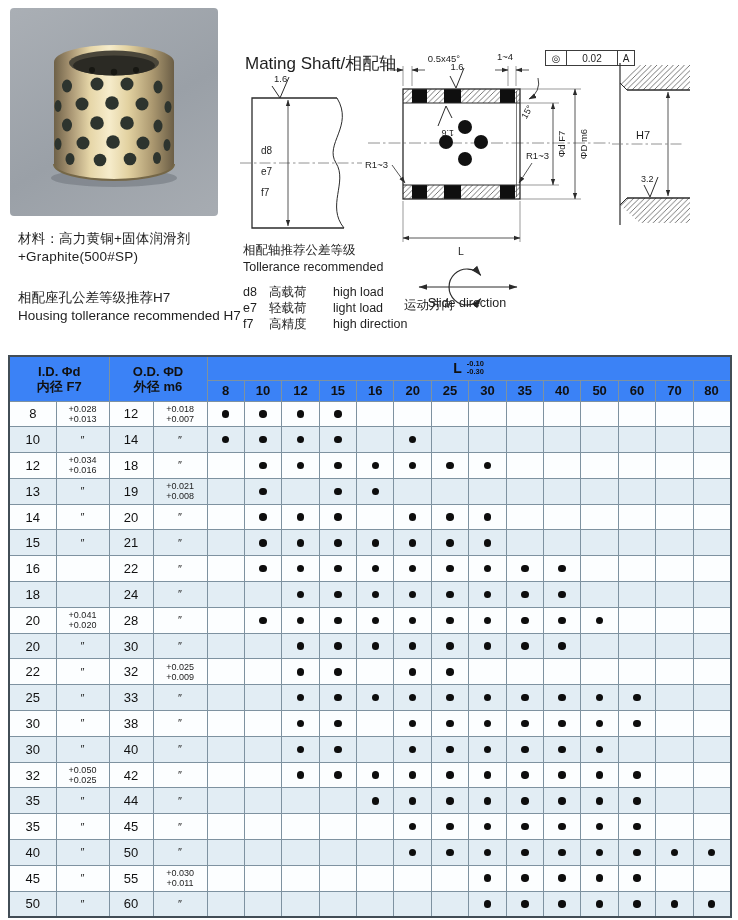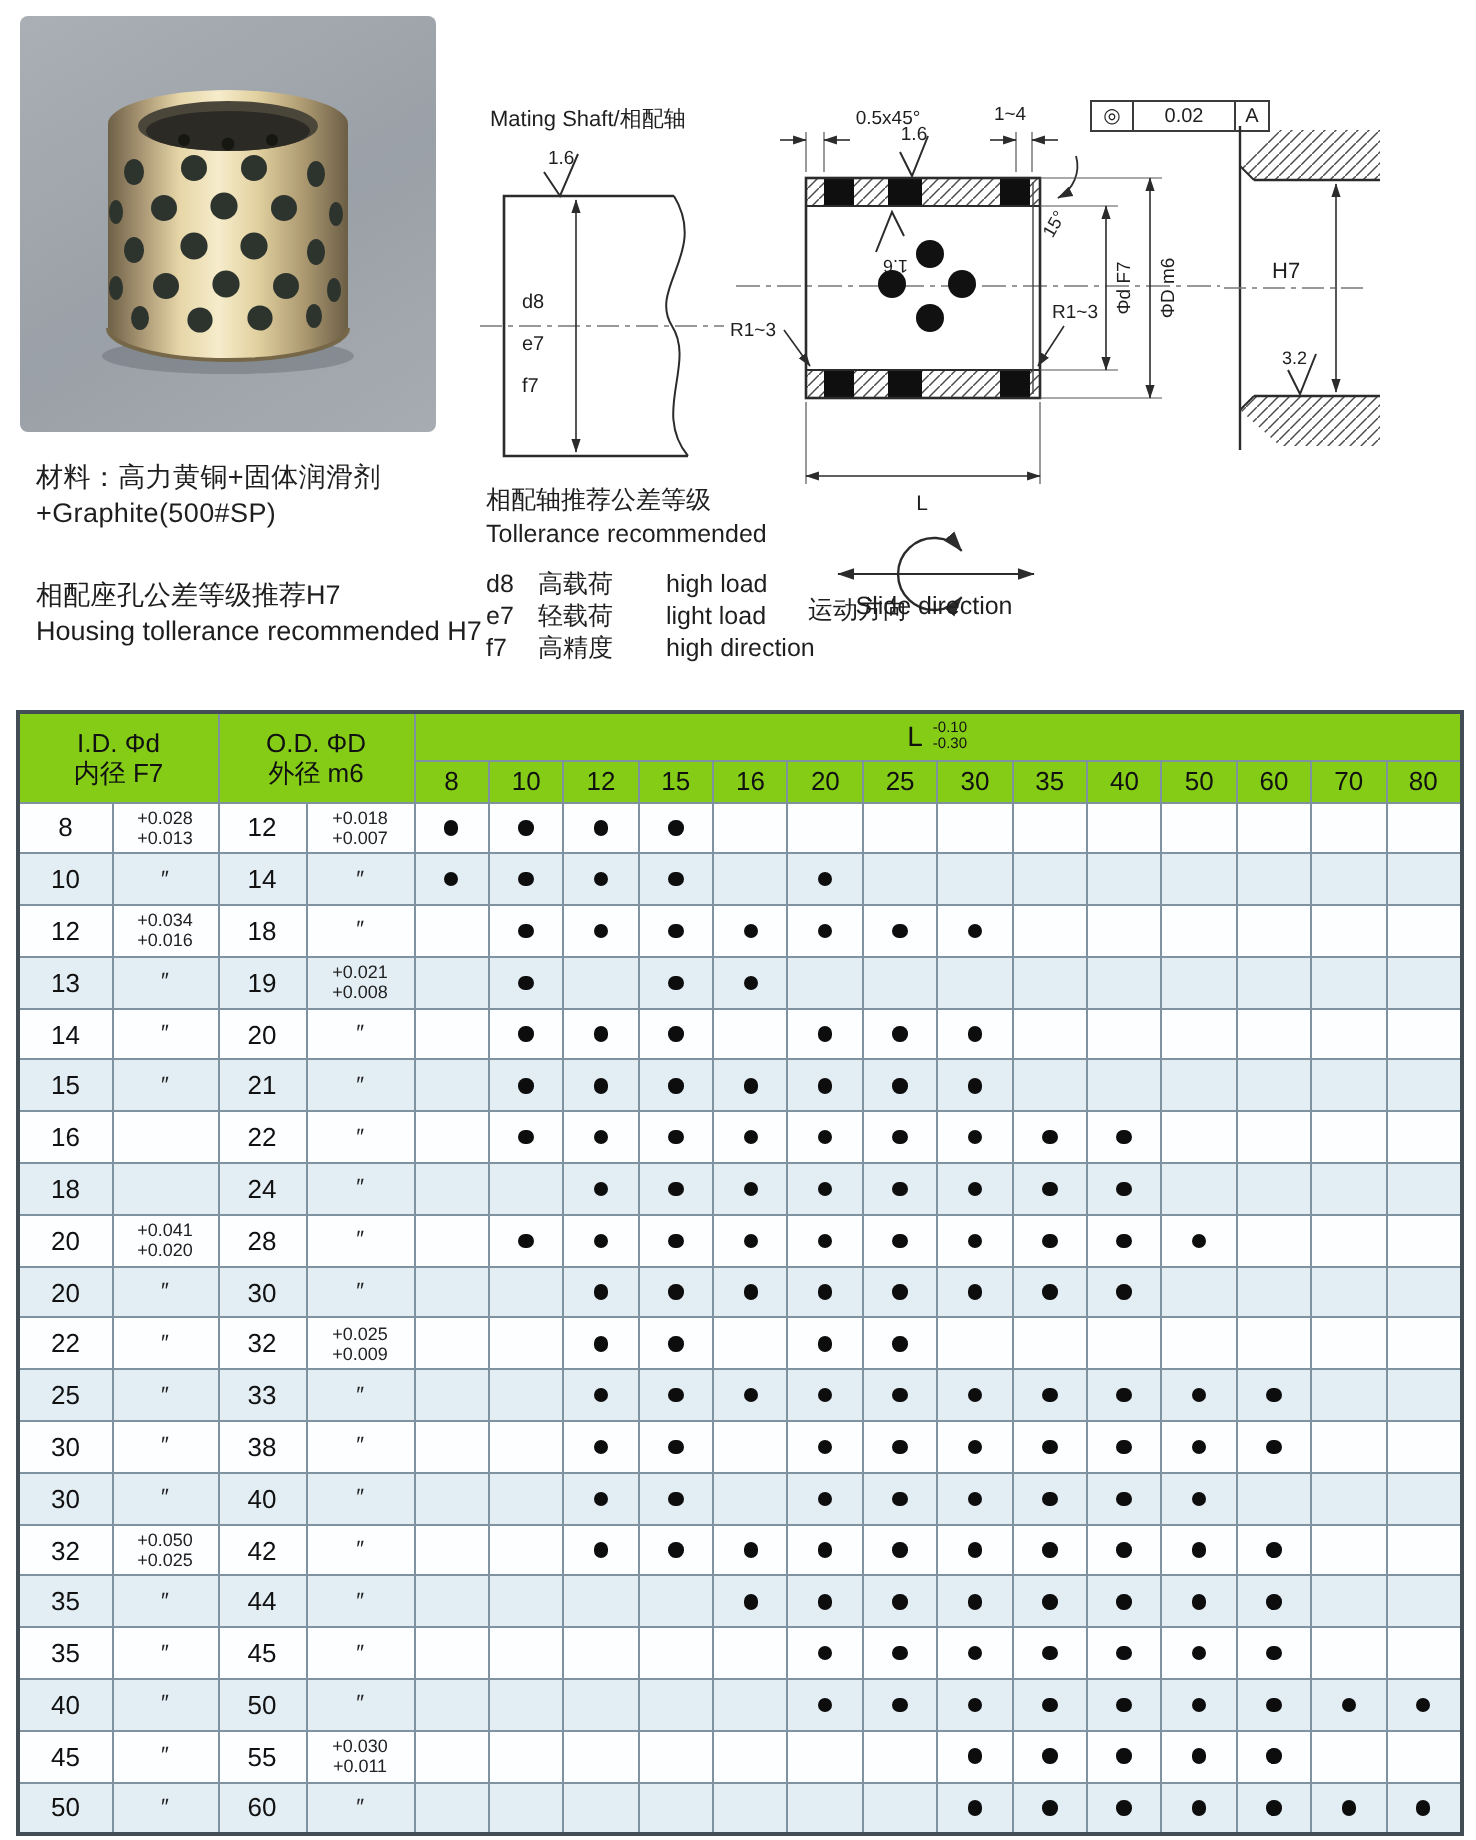--- a/index.html
+++ b/index.html
@@ -8,21 +8,21 @@
   body{font-family:"Liberation Sans","DejaVu Sans",sans-serif;color:#1e1e1e}
   .page{position:relative;width:738px;height:920px;background:#fff;overflow:hidden}
   .abs{position:absolute}
 
   .photo-bg{left:10px;top:8px;width:208px;height:208px;border-radius:4px;
     background:linear-gradient(150deg,#aaafb5 0%,#9aa0a7 55%,#a7acb2 100%)}
 
   .mat{left:18px;top:230px;font-size:13.5px;line-height:17.5px;letter-spacing:.2px}
   .housing-note{left:18px;top:289px;font-size:13.5px;line-height:17.5px}
 
-  .ms-title{left:245px;top:52px;font-size:11px}
+  .ms-title{left:245px;top:52px;font-size:17px}
   .rec{left:243px;top:242px;font-size:12.5px;line-height:16.5px}
   .grades{left:243px;top:284px;font-size:12.5px}
   .grade-row{display:flex;line-height:16px}
   .g-code{width:26px}
   .g-zh{width:64px}
 
   svg text{font-family:"Liberation Sans","DejaVu Sans",sans-serif;fill:#1e1e1e}
 
   .frame{left:545px;top:50px;display:flex;height:16px;border:1px solid #3c3c3c;background:#fff;
     font-size:10px;align-items:stretch}
@@ -30,21 +30,21 @@
   .f-sym{width:20px}
   .f-val{width:52px;border-left:1px solid #3c3c3c;border-right:1px solid #3c3c3c}
   .f-dat{width:16px}
 
   .slide-zh{left:404px;top:297px;width:126px;font-size:12.5px}
   .slide-en{left:400px;top:296px;width:134px;text-align:center;font-size:12.5px}
 
   table.sizes{position:absolute;left:8px;top:355px;width:722px;border-collapse:collapse;
     table-layout:fixed;border:2px solid #424d56;font-size:13px;color:#111}
   .sizes th,.sizes td{border:1px solid #7e92a0;text-align:center;vertical-align:middle;padding:0;overflow:hidden}
-  .sizes thead th{background:#84cc16;font-weight:normal}
+  .sizes thead th{background:#3b82f6;font-weight:bold}
   tr.h1{height:24px}
   tr.h2{height:21px}
   .idhead div{font-size:13px;line-height:15px}
   .lhead{display:flex;align-items:center;justify-content:center;gap:5px}
   .lhead .lbl{font-size:14px}
   .ltol{font-size:7.5px;line-height:8px;text-align:right}
   .sizes tbody tr{height:25.8px;background:#fcfeff}
   .sizes tbody tr.alt{background:#e2edf4}
   td.tol{font-size:9px;line-height:10px;white-space:pre-line;color:#222}
   td.tol.ditto{font-size:11px}

